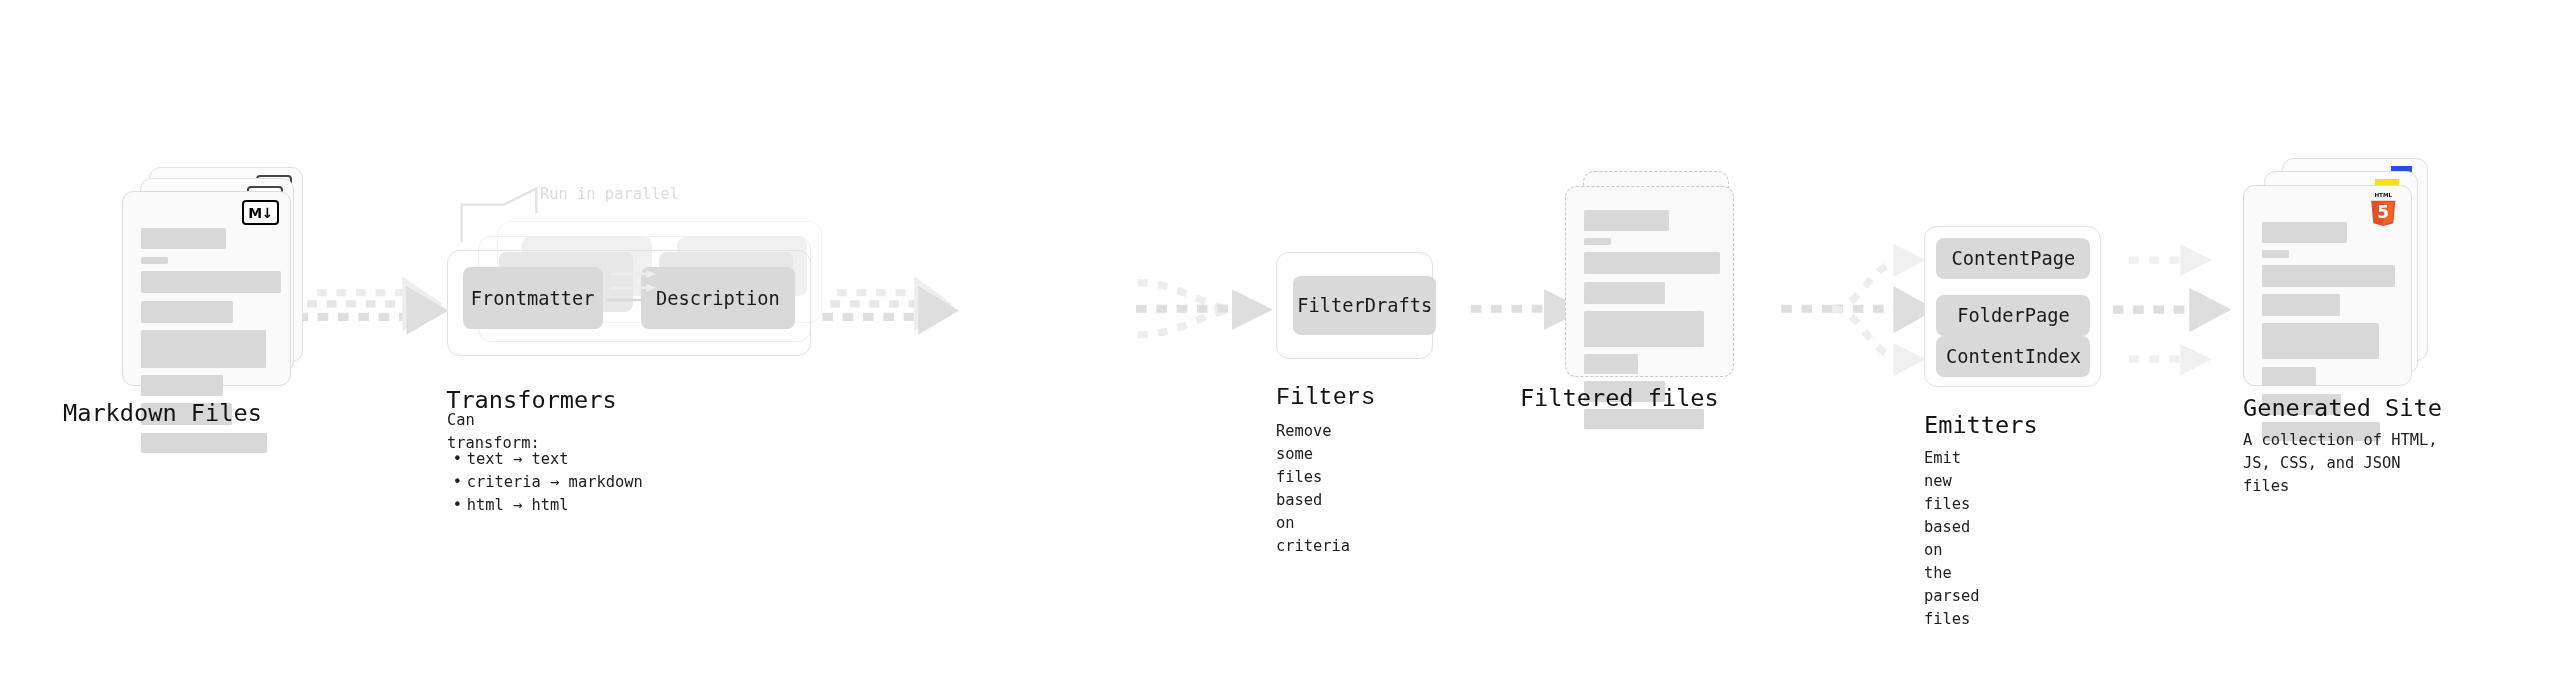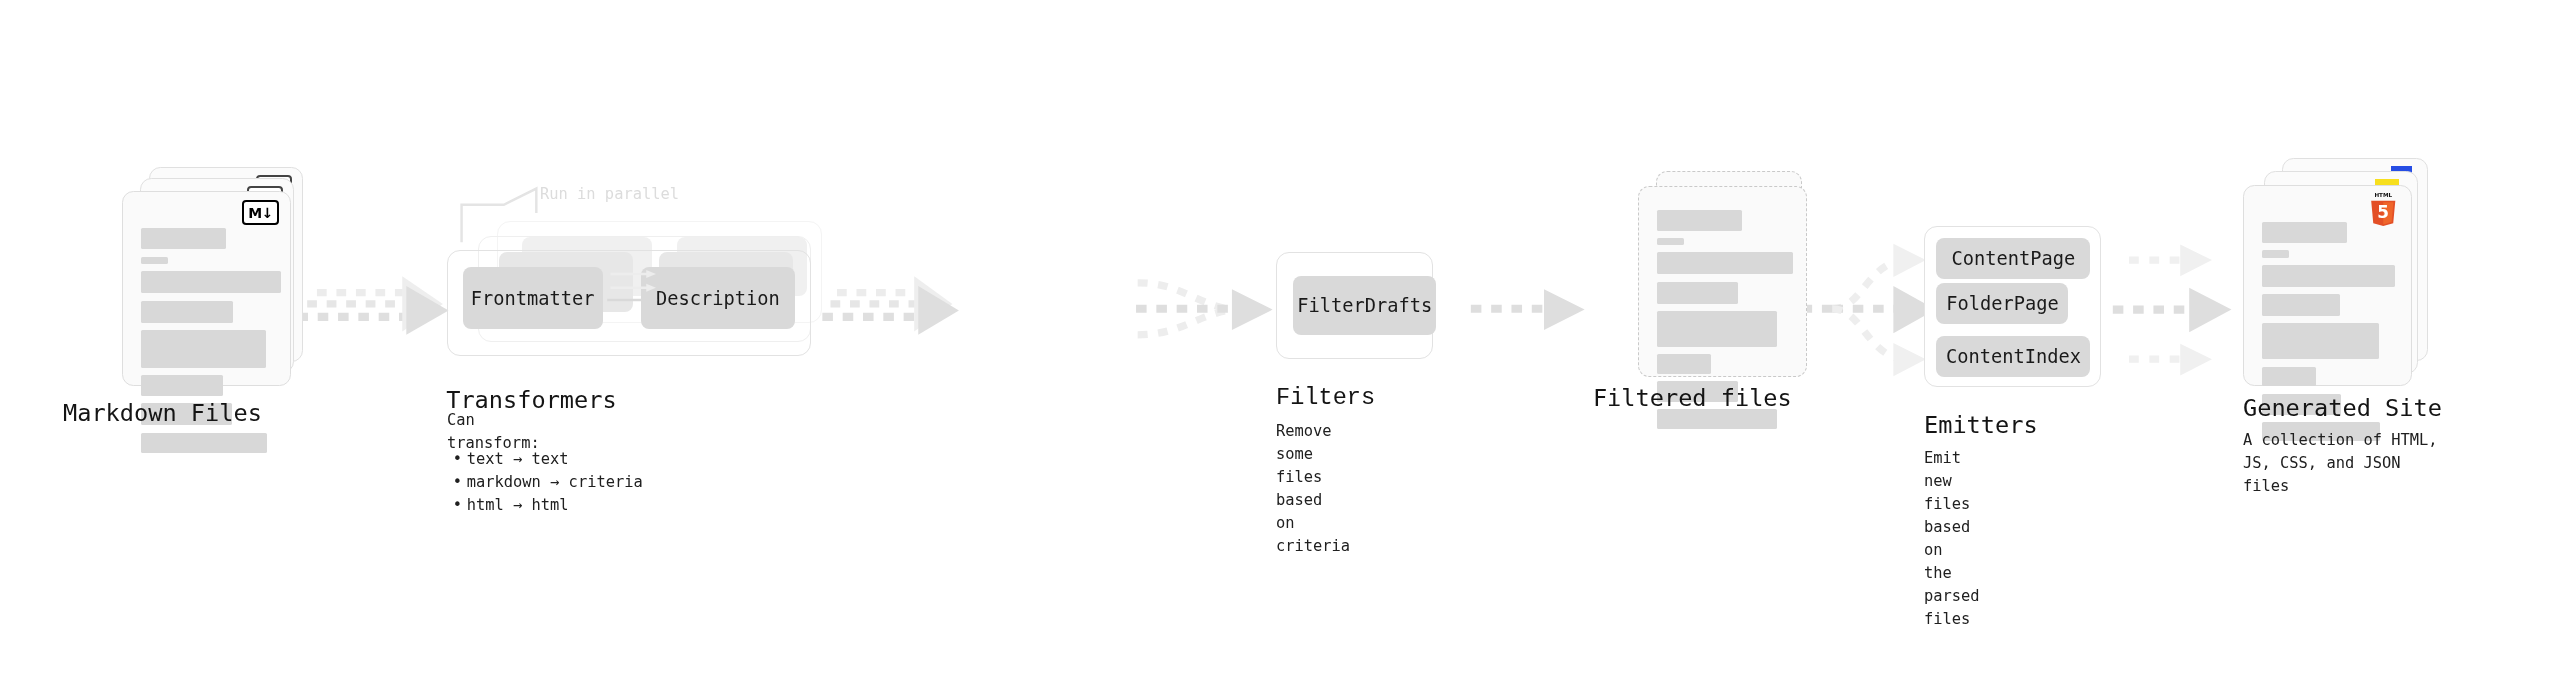--- a/index.html
+++ b/index.html
@@ -280,38 +280,38 @@
           <line x1="196" y1="60" x2="250" y2="60"></line>
           <path d="M244,54 L258,60 L244,66 Z" fill="#d9d9d9" stroke="none"></path>
         </g>
       </svg>
     </div>
 
     <div class="caption-title" style="left:-0.8px; top:191px;">Transformers</div>
     <div class="caption-sub" style="left:0px; top:214px;">Can transform:</div>
     <ul class="caption-list" style="left:0px; top:253px;">
       <li class="bulleted">text → text</li>
-      <li class="bulleted">markdown → criteria</li>
+      <li class="bulleted">criteria → markdown</li>
       <li class="bulleted">html → html</li>
     </ul>
   </div>
 
 
   <div class="node" style="left:1276px; top:252px;">
     <div class="group-box" style="left:0px; top:0px; width:157px; height:107px;">
       <div class="chip" style="left:16.3px; top:23px; width:143px; height:59px;">
         <span>FilterDrafts</span>
       </div>
     </div>
     <div class="caption-title" style="left:0px; top:132px;font-family:Liberation Mono, monospace;">Filters</div>
     <div class="caption-sub" style="left:0px; top:168px;">Remove some files based
 on criteria</div>
   </div>
 
-  <div class="node" style="left:1597px; top:171px;padding-left:41px;">
+  <div class="node" style="left:1524px; top:171px;padding-left:41px;">
     <div class="doc-stack" style="width:187px; height:219px;">
       <div class="doc-card dashed" style="left:18px; top:0px; width:146px; height:191px;"></div>
       <div class="doc-card dashed" style="left:0px; top:14.6px; width:169px; height:191px;">
         <div class="skeleton" style="top:23px;">
           <div class="sk-line" style="width:85px;height:21px;"></div>
           <div class="sk-line" style="width:27px;height:7.3px;"></div>
           <div class="sk-line" style="width:136px;height:22px;"></div>
           <div class="sk-line" style="width:81px;height:22px;"></div>
           <div class="sk-line" style="width:120px;height:36px;"></div>
           <div class="sk-line" style="width:54px;height:19.5px;"></div>
@@ -321,21 +321,21 @@
       </div>
     </div>
     <div class="caption-title" style="left:-4.1px; top:213px;">Filtered files</div>
   </div>
 
   <div class="node" style="left:1924px; top:226px;">
     <div class="group-box" style="left:0px; top:0px; width:177px; height:161px;">
       <div class="chip" style="left:11.4px; top:11.4px; width:154px; height:41px;">
         <span>ContentPage</span>
       </div>
-      <div class="chip" style="left:11.4px; top:56px; width:132px; height:41px;">
+      <div class="chip" style="left:11.4px; top:68px; width:154px; height:41px;">
         <span>FolderPage</span>
       </div>
       <div class="chip" style="left:11.4px; top:109px; width:154px; height:41px;">
         <span>ContentIndex</span>
       </div>
     </div>
     <div class="caption-title" style="left:0px; top:185px;">Emitters</div>
     <div class="caption-sub" style="left:0px; top:221px;">Emit new files based on
 the parsed files</div>
   </div>

